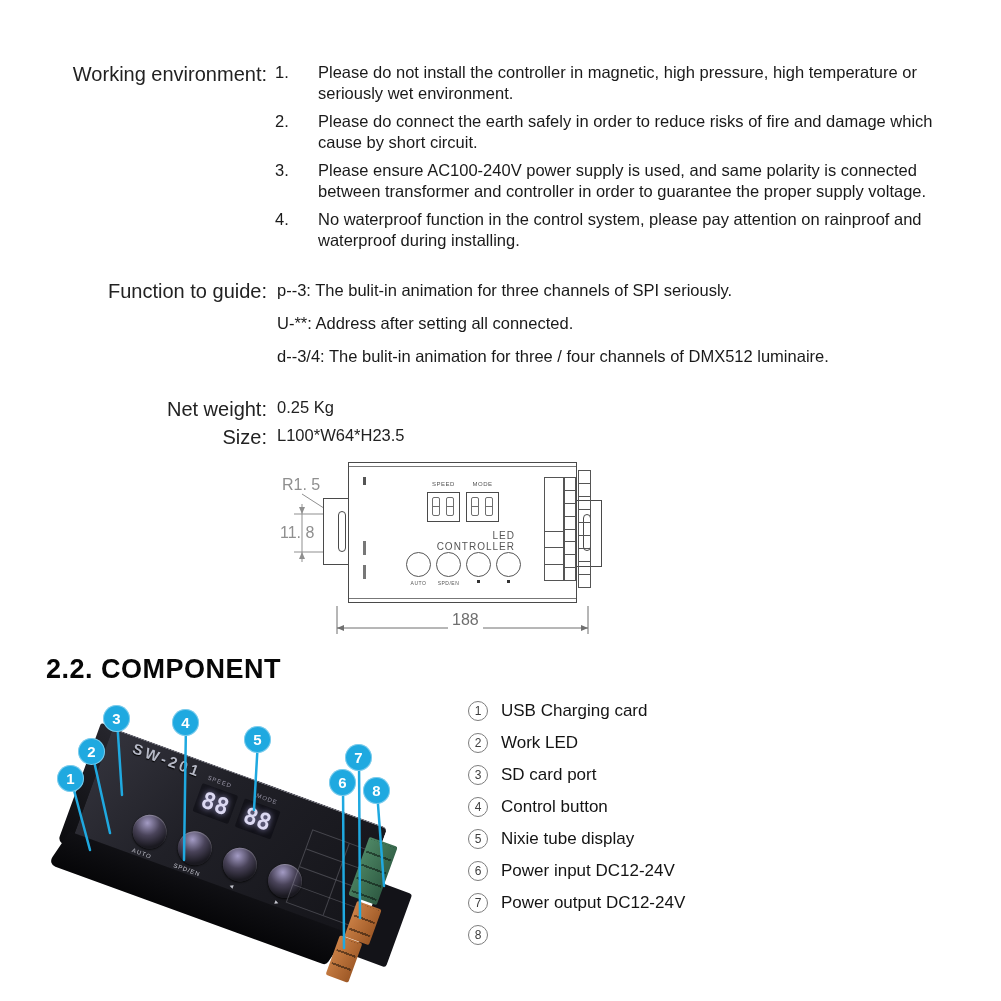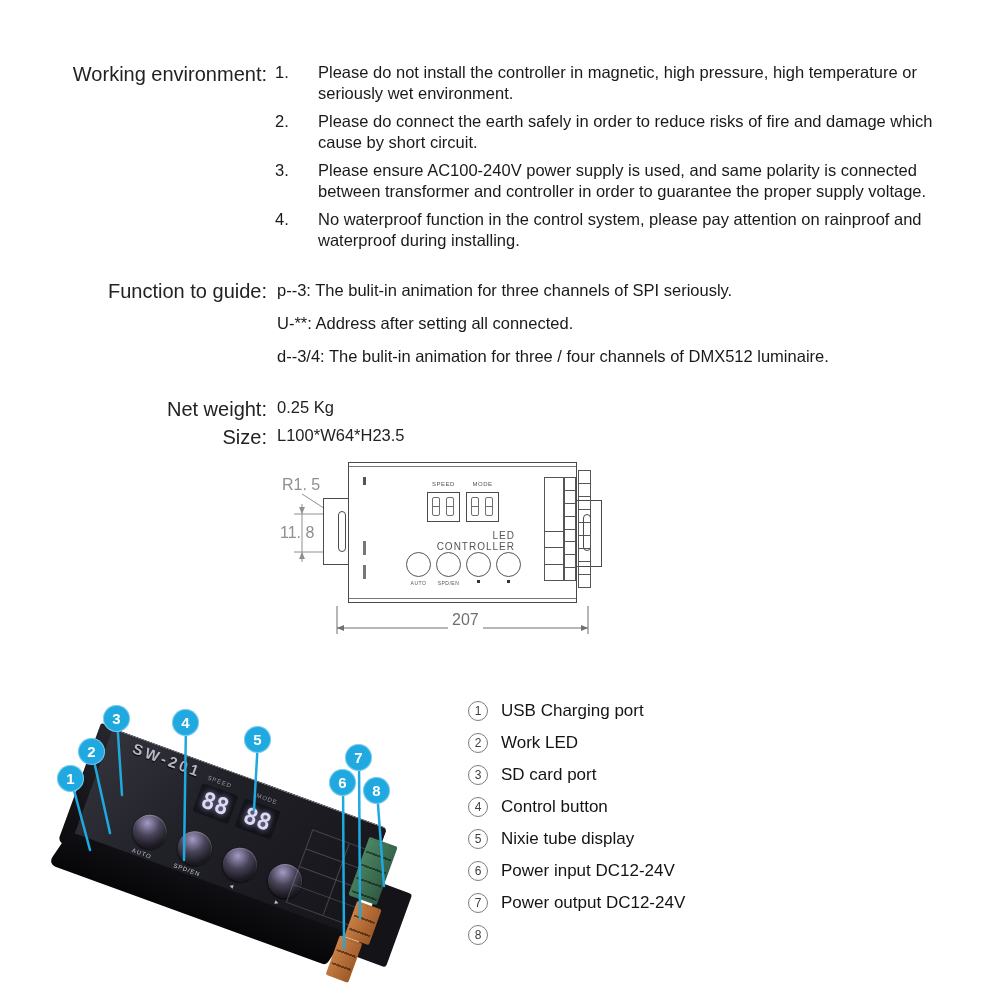--- a/index.html
+++ b/index.html
@@ -123,21 +123,21 @@
 
       <line x1="57" y1="158" x2="57" y2="186" stroke="#6f6f6f" stroke-width="1"></line>
       <line x1="308" y1="158" x2="308" y2="186" stroke="#6f6f6f" stroke-width="1"></line>
       <line x1="57" y1="180" x2="308" y2="180" stroke="#6f6f6f" stroke-width="1"></line>
       <polygon points="57,180 64,177 64,183" fill="#6f6f6f"></polygon>
       <polygon points="308,180 301,177 301,183" fill="#6f6f6f"></polygon>
     </svg>
 
     <span class="dim-txt" style="left:2px;top:28px;">R1. 5</span>
     <span class="dim-txt" style="left:0px;top:76px;">11. 8</span>
-    <span class="dim-txt" style="left:168px;top:163px;background:#fff;padding:0 4px;color:#6f6f6f;font-size:16px;">207</span>
+    <span class="dim-txt" style="left:168px;top:163px;background:#fff;padding:0 4px;color:#6f6f6f;font-size:16px;">188</span>
 
     <div class="dline" style="left:68px;top:14px;width:229px;height:141px;">
       <div style="position:absolute;left:0;right:0;top:3px;border-top:1px solid #777;"></div>
       <div style="position:absolute;left:0;right:0;bottom:3px;border-top:1px solid #777;"></div>
 
       <div style="position:absolute;left:14px;top:14px;width:3px;height:8px;background:#555;"></div>
       <div style="position:absolute;left:14px;top:78px;width:3px;height:14px;background:#777;"></div>
       <div style="position:absolute;left:14px;top:102px;width:3px;height:14px;background:#777;"></div>
     </div>
 
@@ -198,20 +198,21 @@
     <div class="dbtn" style="left:126px;top:104px;"></div>
     <div class="dbtn" style="left:156px;top:104px;"></div>
     <div class="dbtn" style="left:186px;top:104px;"></div>
     <div class="dbtn" style="left:216px;top:104px;"></div>
     <span class="dtiny" style="left:126px;top:132px;width:25px;text-align:center;font-size:5px;">AUTO</span>
     <span class="dtiny" style="left:156px;top:132px;width:25px;text-align:center;font-size:5px;">SPD/EN</span>
     <span class="ddot" style="left:197px;top:132px;"></span>
     <span class="ddot" style="left:227px;top:132px;"></span>
   </div>
 
+  <div class="h22">2.2. COMPONENT</div>
 
   <div class="photo">
 
     <div class="devwrap">
       <div class="devcap"></div>
       <div class="devface">
         <span class="model">SW-201</span>
         <span class="plab" style="left:106px;top:10px;">SPEED</span>
         <span class="plab" style="left:158px;top:10px;">MODE</span>
         <div class="pdisp" style="left:103px;">
@@ -268,21 +269,21 @@
     <div class="badge" style="left:142px;top:19px;">4</div>
     <div class="badge" style="left:214px;top:36px;">5</div>
     <div class="badge" style="left:299px;top:79px;">6</div>
     <div class="badge" style="left:315px;top:54px;">7</div>
     <div class="badge" style="left:333px;top:87px;">8</div>
   </div>
 
   <div class="complist">
     <div class="crow">
       <span class="cnum">1</span>
-      <span class="clab">USB Charging port</span>
+      <span class="clab">USB Charging card</span>
     </div>
     <div class="crow">
       <span class="cnum">2</span>
       <span class="clab">Work LED</span>
     </div>
     <div class="crow">
       <span class="cnum">3</span>
       <span class="clab">SD card port</span>
     </div>
     <div class="crow">

